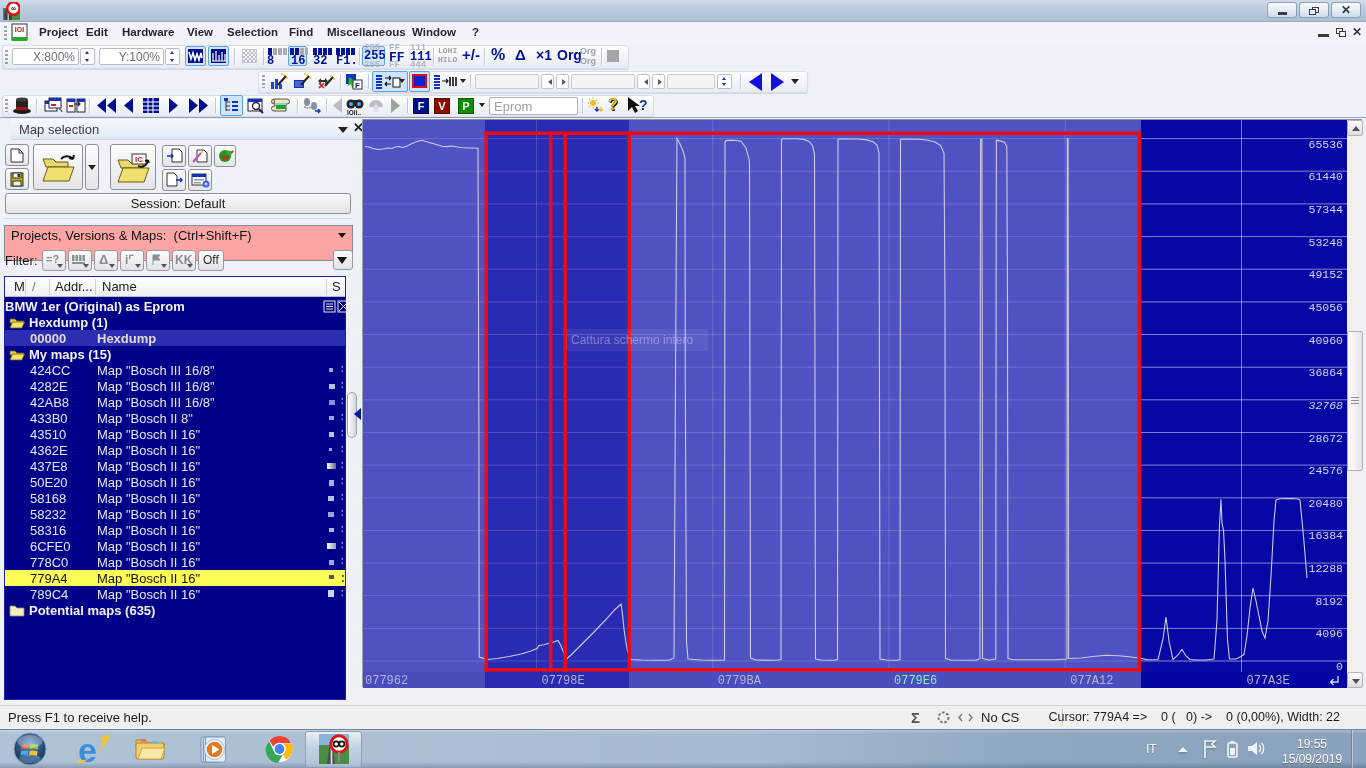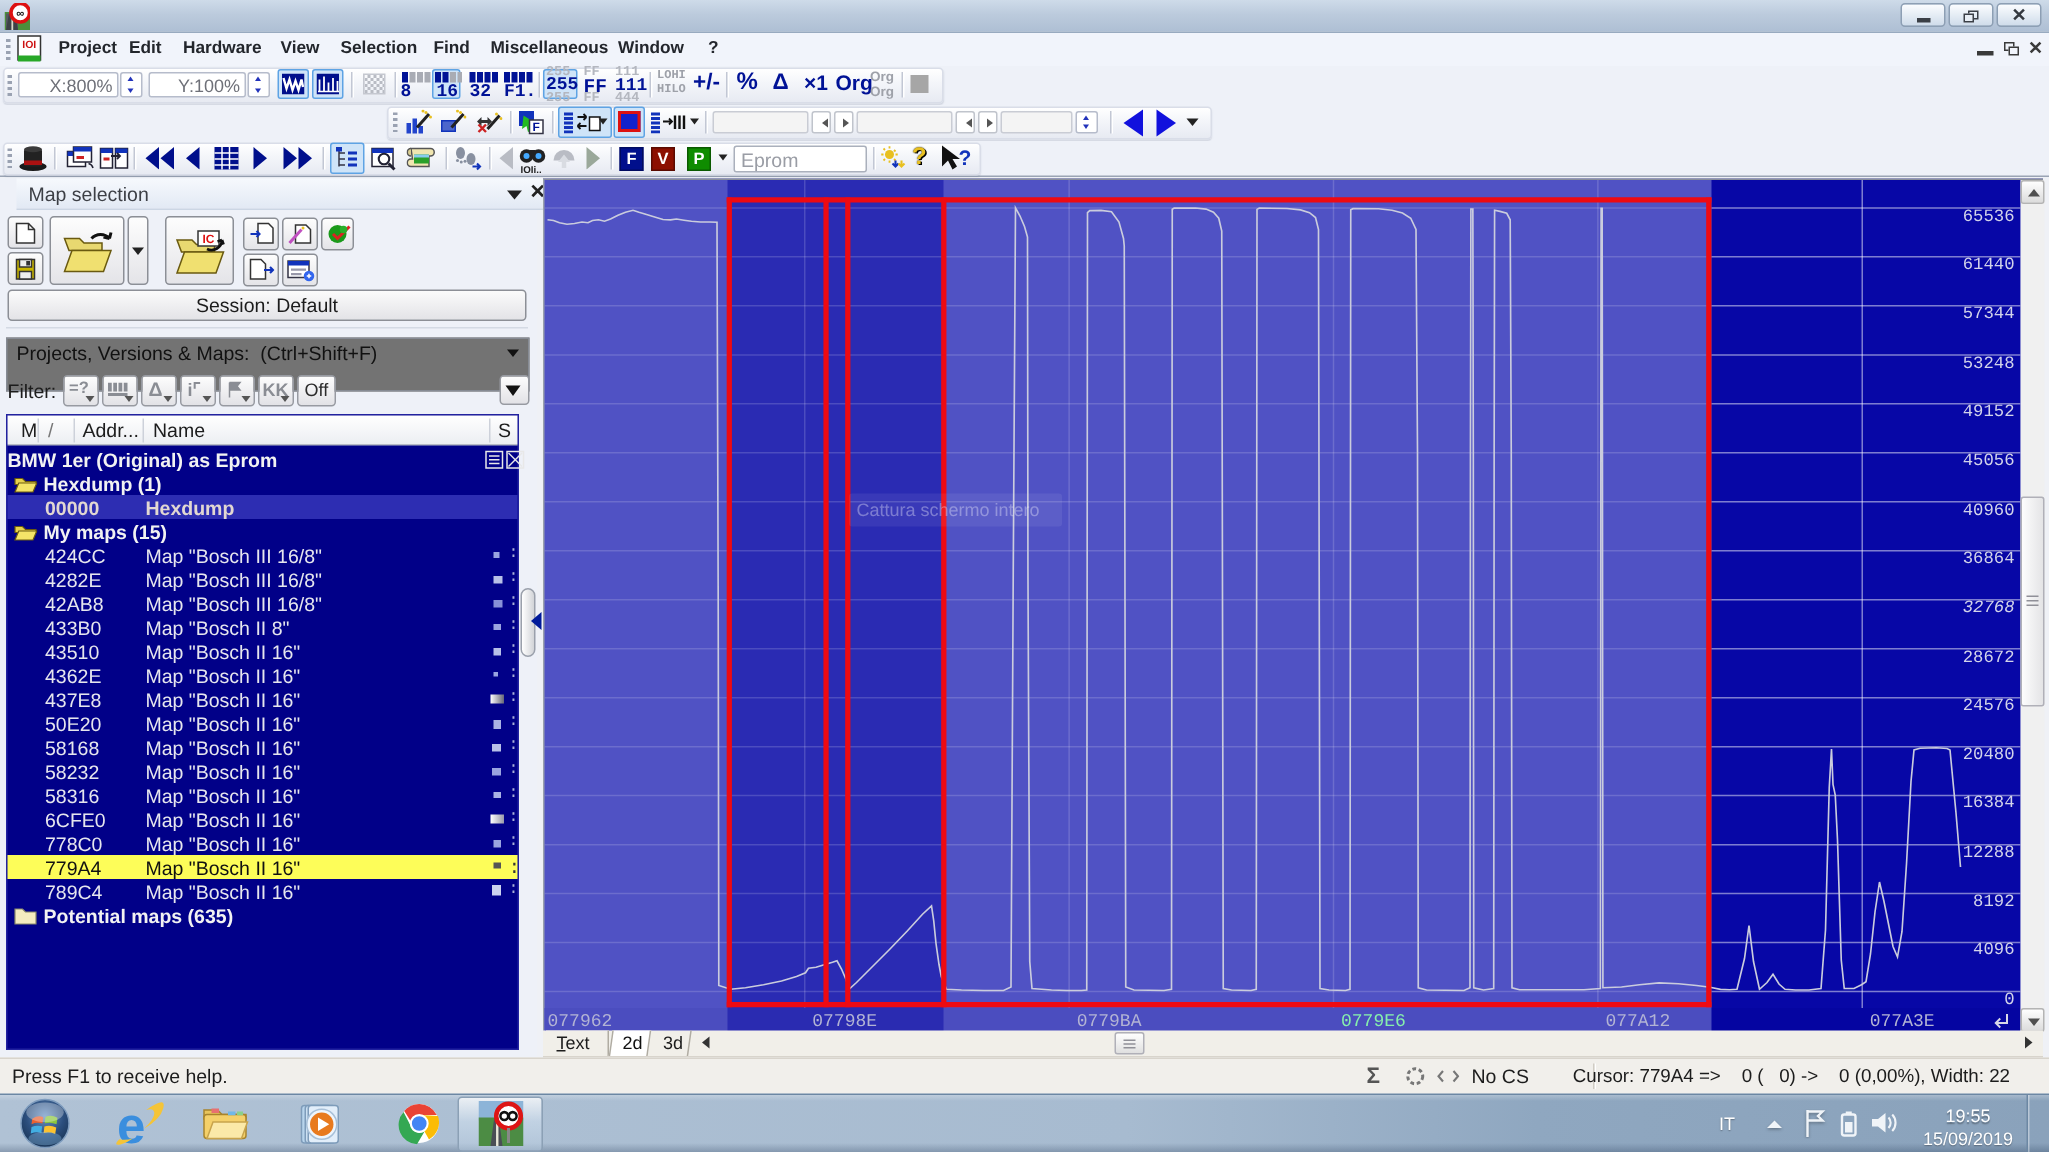--- a/index.html
+++ b/index.html
@@ -453,21 +453,21 @@
           <rect x="3" y="7" width="10" height="1.5" fill="#99a"></rect>
           <rect x="3" y="10" width="7" height="1.5" fill="#99a"></rect>
           <circle cx="15" cy="12" r="3.5" fill="#3366ee"></circle>
           <path d="M13.5 12 h3 m-1.5 -1.5 v3" stroke="#fff" stroke-width="1"></path>
         </svg>
     </div>
 
     <div class="abs" style="left:5px;top:74px;width:346px;height:21px;background:linear-gradient(180deg,#fbfbfb,#e3e3e7);border:1px solid #8c8f96;border-radius:3px;text-align:center;font-size:13px;color:#1c1c1c;padding-top:2px;">Session: Default</div>
     <div class="abs" style="left:4px;top:99px;width:348px;height:1px;background:#d4dae4;"></div>
 
-    <div class="abs" style="left:4px;top:106px;width:349px;height:36px;background:#737373;border:1px solid #868b94;color:#111;font-size:13px;padding:2px 0 0 6px;">Projects, Versions &amp; Maps:&nbsp; (Ctrl+Shift+F)</div>
+    <div class="abs" style="left:4px;top:106px;width:349px;height:36px;background:#fca5a5;border:1px solid #868b94;color:#111;font-size:13px;padding:2px 0 0 6px;">Projects, Versions &amp; Maps:&nbsp; (Ctrl+Shift+F)</div>
     <div class="abs" style="left:338px;top:114px;border:4.5px solid transparent;border-top:5.5px solid #111;"></div>
 
     <div class="abs" style="left:5px;top:134px;font-size:13px;color:#1c1c1c;">Filter:</div>
     <div class="abs" style="left:42px;top:131px;width:24px;height:21px;background:linear-gradient(180deg,#fdfdfd,#e2e2e6);border:1px solid #979aa1;border-radius:3px;color:#8a8d94;font-size:11px;font-weight:bold;padding:2px 0 0 3px;">=?<div class="abs" style="left:14px;top:13px;border:3px solid transparent;border-top:4px solid #555;"></div></div>
     <div class="abs" style="left:68px;top:131px;width:24px;height:21px;background:linear-gradient(180deg,#fdfdfd,#e2e2e6);border:1px solid #979aa1;border-radius:3px;">
       <svg class="abs" style="left:3px;top:4px;" width="14" height="10">
           <g fill="#8a8d94">
             <rect x="0" y="0" width="2.5" height="6"></rect>
             <rect x="3.5" y="0" width="2.5" height="6"></rect>
             <rect x="7" y="0" width="2.5" height="6"></rect>
@@ -702,32 +702,20 @@
         </div>
       <div class="abs" style="left:0;top:552px;width:16px;height:16px;background:linear-gradient(180deg,#fefefe,#dcdcdc);border:1px solid #b4b4b4;border-radius:2px;">
           <div class="abs" style="left:4px;top:6px;border:4px solid transparent;border-top:5px solid #505050;border-bottom:none;"></div>
         </div>
       <div class="abs" style="left:0;top:211px;width:16px;height:140px;background:linear-gradient(90deg,#fdfdfd,#e4e4e6);border:1px solid #b0b0b8;border-radius:2px;">
         <div class="abs" style="left:3px;top:65px;width:8px;height:1px;background:#909098;box-shadow:0 3px 0 #909098,0 6px 0 #909098;"></div>
       </div>
     </div>
   </div>
 
-  <div class="abs" id="tabrow" style="left:362px;top:687px;width:1000px;height:18px;background:#f1efe9;border-bottom:1px solid #d8d4cc;">
-    <div class="abs" style="left:2px;top:0;width:42px;height:17px;background:#f1efe9;border-right:1px solid #b0aca2;font-size:12px;color:#1c1c1c;padding:1px 0 0 7px;"><span style="text-decoration:underline;">T</span>ext</div>
-    <div class="abs" style="left:45px;top:0;width:26px;height:17px;background:#ffffff;border-left:1px solid #b0aca2;border-right:1px solid #b0aca2;font-size:12px;color:#111;padding:1px 0 0 7px;transform:skewX(-8deg);"></div>
-    <div class="abs" style="left:53px;top:1px;font-size:12px;color:#111;">2d</div>
-    <div class="abs" style="left:73px;top:0;width:25px;height:17px;border-right:1px solid #b0aca2;font-size:12px;color:#1c1c1c;transform:skewX(-8deg);"></div>
-    <div class="abs" style="left:80px;top:1px;font-size:12px;color:#1c1c1c;">3d</div>
-    <div class="abs" style="left:106px;top:4px;border:4.5px solid transparent;border-right:5px solid #333;border-left:none;"></div>
-    <div class="abs" style="left:381px;top:1px;width:20px;height:15px;background:linear-gradient(180deg,#fefefe,#e0e0e0);border:1px solid #b0b0b8;border-radius:2px;">
-        <div class="abs" style="left:5px;top:4px;width:8px;height:1px;background:#909098;box-shadow:0 2.5px 0 #909098,0 5px 0 #909098;"></div>
-      </div>
-    <div class="abs" style="left:988px;top:4px;border:4.5px solid transparent;border-left:5px solid #333;border-right:none;"></div>
-  </div>
 
   <div class="abs" id="statusbar" style="left:0;top:705px;width:1366px;height:24px;background:#f1efeb;border-top:1px solid #d8d4cc;">
     <div class="abs" style="left:8px;top:4px;font-size:13px;color:#1c1c1c;">Press F1 to receive help.</div>
     <div class="abs" style="left:911px;top:3px;font-size:15px;font-weight:bold;color:#555;">Σ</div>
     <div class="abs" style="left:936px;top:4px;"><svg width="15" height="15">
           <circle cx="7.5" cy="7.5" r="5" fill="none" stroke="#777" stroke-width="2" stroke-dasharray="2.5 1.8"></circle>
         </svg></div>
     <div class="abs" style="left:958px;top:4px;"><svg width="15" height="15">
           <path d="M4 4 L1 7.5 L4 11 M11 4 L14 7.5 L11 11" stroke="#777" stroke-width="1.4" fill="none"></path>
         </svg></div>

